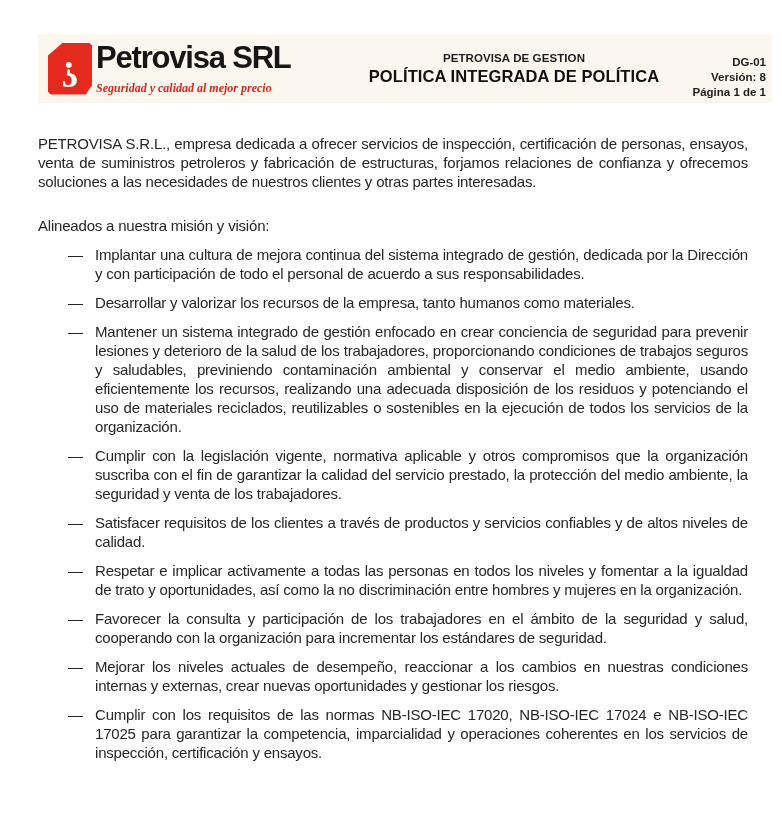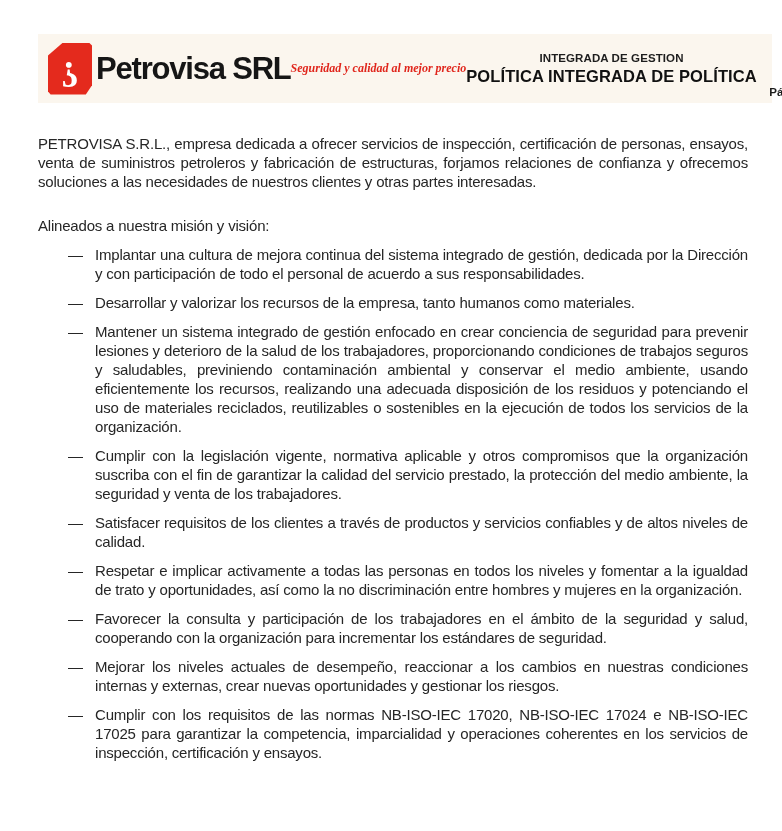--- a/index.html
+++ b/index.html
@@ -41,21 +41,21 @@
   }
   .logo-glyph {
     color: #ffffff;
     font-family: "Liberation Serif", serif;
     font-weight: bold;
     font-size: 36px;
     line-height: 1;
     transform: scaleX(-1) translateY(-2px);
     display: inline-block;
   }
-  .logo-textcol { display: flex; flex-direction: row; }
+  .logo-textcol { display: flex; flex-direction: column; }
   .logo-name {
     font-size: 31px;
     font-weight: bold;
     color: #161616;
     letter-spacing: -1.2px;
     line-height: 1.0;
     white-space: nowrap;
   }
   .logo-tagline {
     font-family: "Liberation Serif", serif;
@@ -130,21 +130,21 @@
   <div class="logo-block">
     <div class="logo-mark">
       <span class="logo-glyph">¿</span>
     </div>
     <div class="logo-textcol">
       <span class="logo-name">Petrovisa SRL</span>
       <span class="logo-tagline">Seguridad y calidad al mejor precio</span>
     </div>
   </div>
   <div class="header-center">
-    <div class="doc-type">INTEGRADA DE GESTION</div>
+    <div class="doc-type">PETROVISA DE GESTION</div>
     <div class="doc-title">POLÍTICA INTEGRADA DE POLÍTICA</div>
   </div>
   <div class="header-meta">
     <div>DG-01</div>
     <div>Versión: 8</div>
     <div>Página 1 de 1</div>
   </div>
 </div>
 
 <div class="doc-body">

